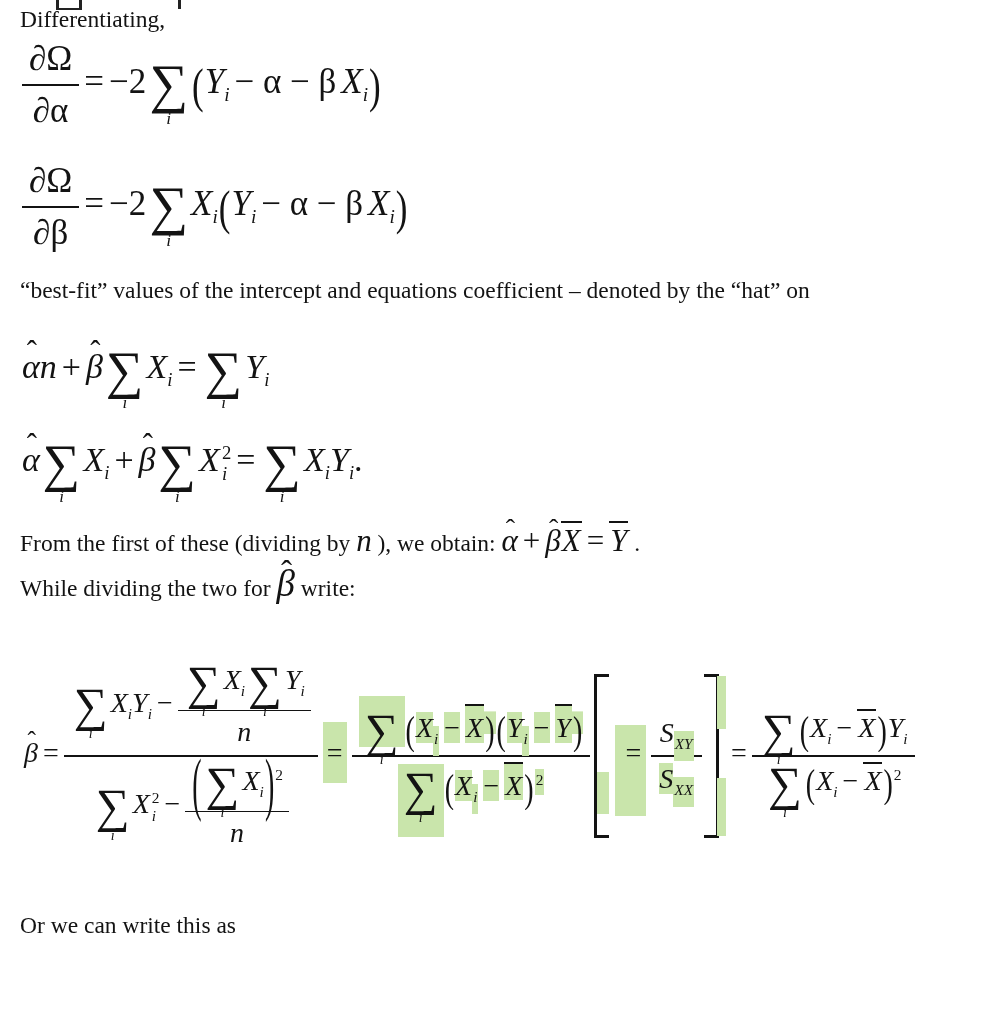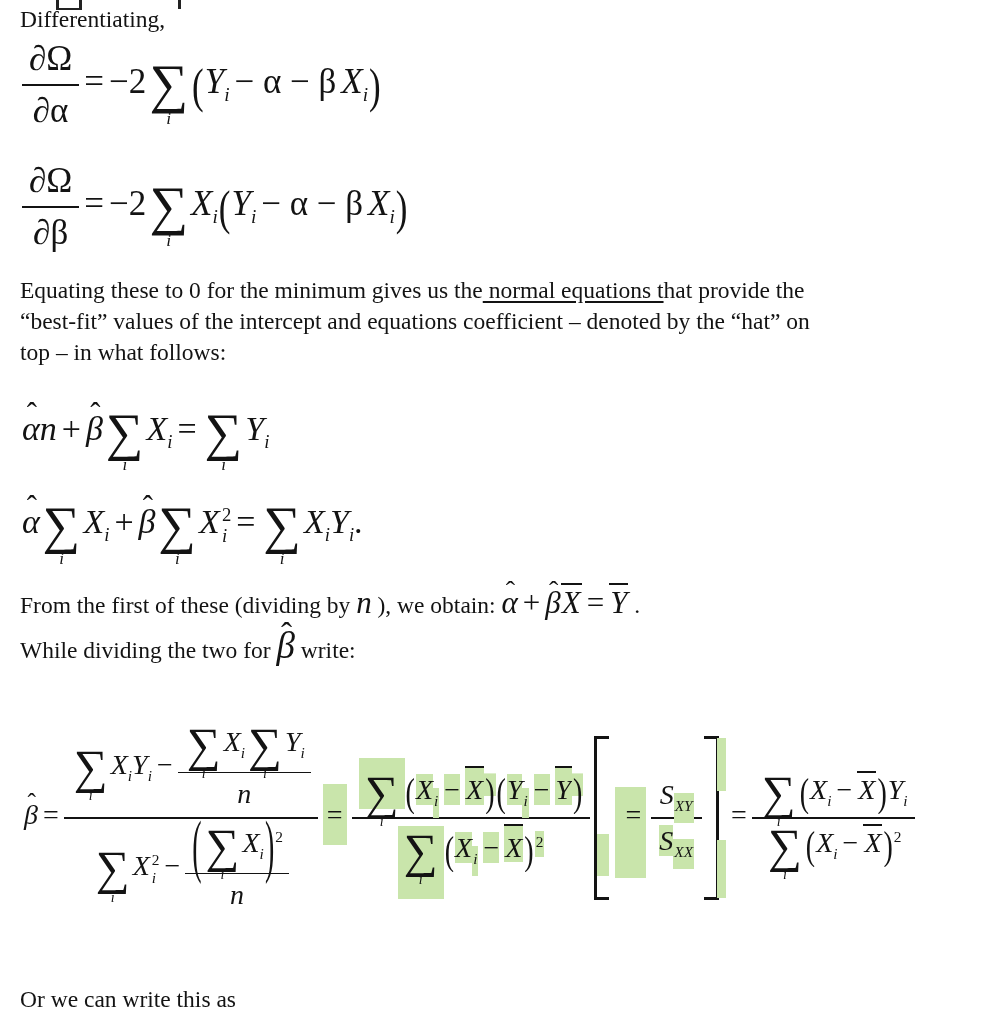--- a/index.html
+++ b/index.html
@@ -69,21 +69,21 @@
   .eqCD2{margin-bottom:30px}
   .eqCDwrap{margin-top:32px}
   .lnE{padding-top:6px}
   .emath{font-size:31px}
   .lnF{padding-top:9px}
   .fmath{font-size:37px}
   .eqG{font-size:28px;margin:18px 0 0 4px;min-height:268px;display:flex;align-items:center}
   .eqG .sg{font-size:1.7em}
   .fracS .num{padding:2px 8px 6px}
   .fracS .den{padding:6px 8px 2px}
-  .lnOr{margin-top:32px}
+  .lnOr{margin-top:20px}
 </style>
 </head>
 <body>
 
 <div class="page">
 
   <div class="art1"></div>
   <div class="art2"></div>
 
   <div class="txt lnDiff">
@@ -92,23 +92,21 @@
 
   <div class="math eqAB">
     <span class="frac"><span class="num">∂Ω</span><span class="den">∂α</span></span><span class="op">=</span><span>−2</span><span class="sum"><span class="sg">∑</span><span class="li">i</span></span><span class="bp">(</span><span class="it">Y</span><sub>i</sub><span class="op">− α − β</span><span class="it">X</span><sub>i</sub><span class="bp">)</span>
   </div>
 
   <div class="math eqAB">
     <span class="frac"><span class="num">∂Ω</span><span class="den">∂β</span></span><span class="op">=</span><span>−2</span><span class="sum"><span class="sg">∑</span><span class="li">i</span></span><span class="it">X</span><sub>i</sub><span class="bp">(</span><span class="it">Y</span><sub>i</sub><span class="op">− α − β</span><span class="it">X</span><sub>i</sub><span class="bp">)</span>
   </div>
 
   <div class="para">
-    <div class="txt"><span>Equating these to 0 for the minimum gives us the</span><span class="ul"> normal equations t</span><span>hat provide the</span></div>
     <div class="txt"><span>“best-fit” values of the intercept and equations coefficient – denoted by the “hat” on</span></div>
-    <div class="txt"><span>top – in what follows:</span></div>
   </div>
 
   <div class="eqCDwrap">
 
     <div class="math eqCD">
       <span class="hat"><span class="hm">ˆ</span><span class="it">α</span></span><span class="it">n</span><span class="op">+</span><span class="hat"><span class="hm">ˆ</span><span class="it">β</span></span><span class="sum"><span class="sg">∑</span><span class="li">i</span></span><span class="it">X</span><sub>i</sub><span class="op">=</span><span class="sum"><span class="sg">∑</span><span class="li">i</span></span><span class="it">Y</span><sub>i</sub>
     </div>
 
     <div class="math eqCD eqCD2">
       <span class="hat"><span class="hm">ˆ</span><span class="it">α</span></span><span class="sum"><span class="sg">∑</span><span class="li">i</span></span><span class="it">X</span><sub>i</sub><span class="op">+</span><span class="hat"><span class="hm">ˆ</span><span class="it">β</span></span><span class="sum"><span class="sg">∑</span><span class="li">i</span></span><span class="it">X</span><span class="stk">

